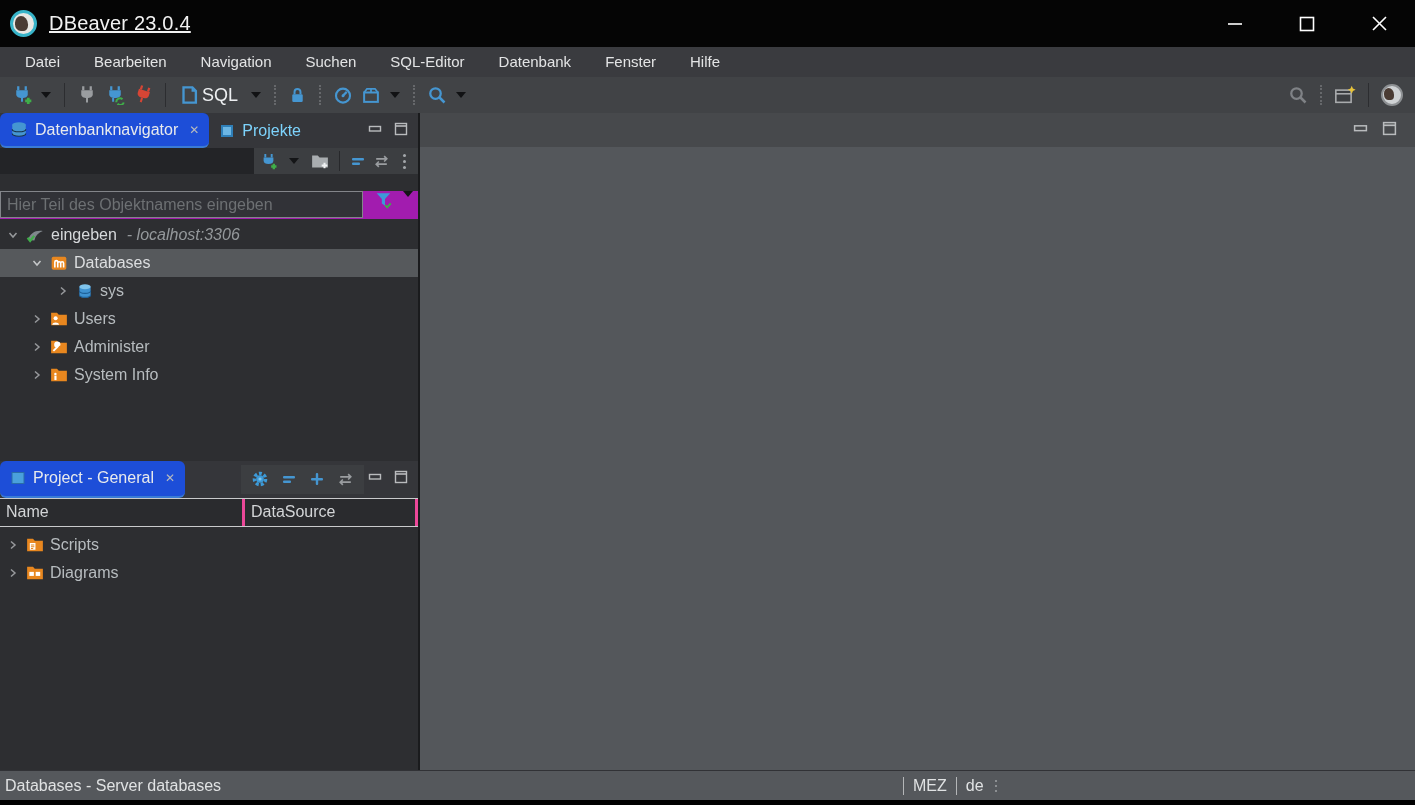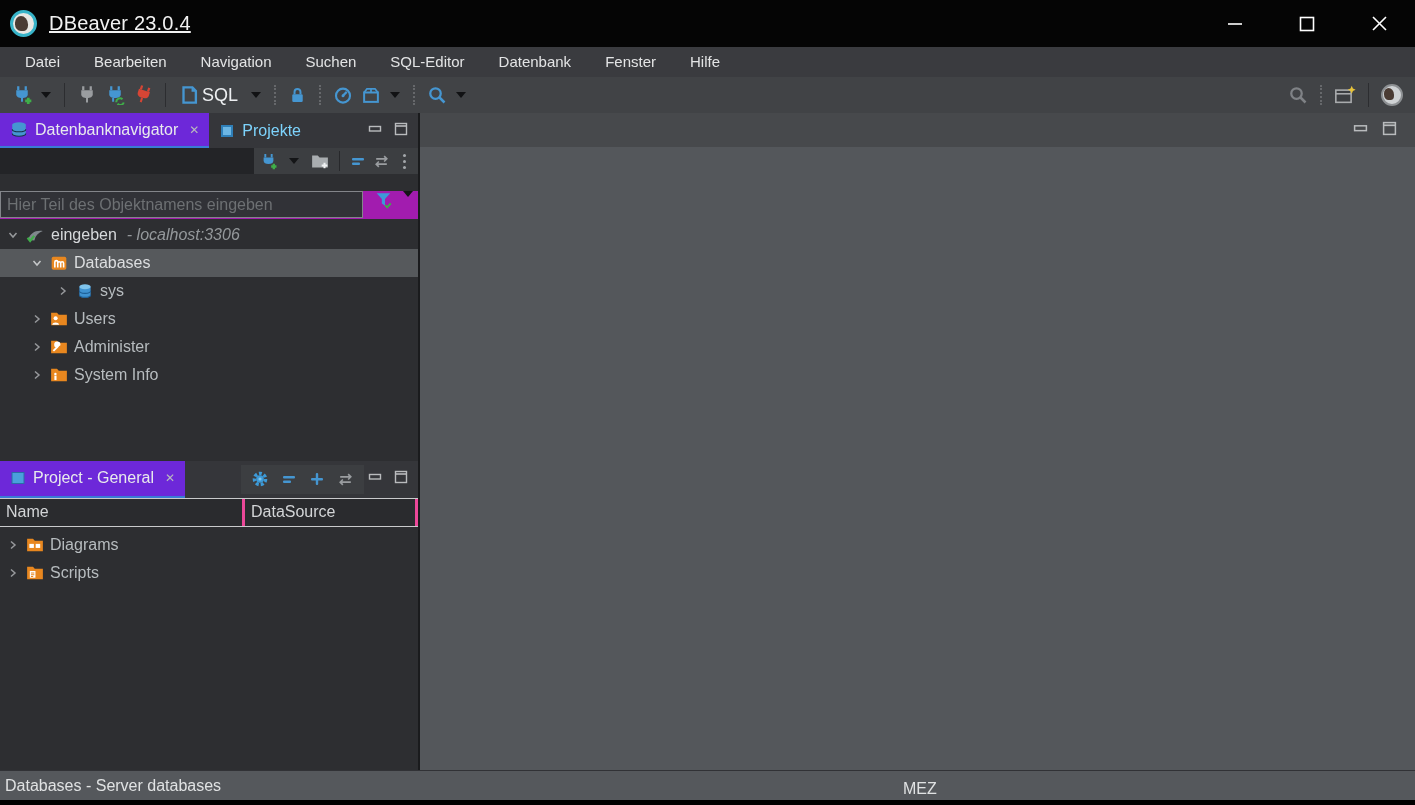--- a/index.html
+++ b/index.html
@@ -43,21 +43,21 @@
   .leftcol { width:420px; height:100%; background:#2d2e31; border-right:2px solid #1a1b1d;
              display:flex; flex-direction:column; }
   .editor { flex:1; height:100%; display:flex; flex-direction:column; background:#54575b; }
   .editor-top { height:34px; background:#47494c; display:flex; align-items:center;
                 justify-content:flex-end; padding-right:18px; gap:14px; }
   .editor-canvas { flex:1; background:#54575b; }
 
   
   .tabbar { height:35px; background:#35363a; display:flex; align-items:stretch; position:relative; }
   .tab { display:flex; align-items:center; gap:7px; padding:0 10px; font-size:16px; color:#7dd3fc; }
-  .tab.active { background:#6d28d9; color:#e8eaec; border-bottom:2px solid #3a7bd5; }
+  .tab.active { background:#1d4ed8; color:#e8eaec; border-bottom:2px solid #3a7bd5;border-radius:6px; }
   .tabclose { font-size:12px; color:#b9bbbd; margin-left:4px; }
   .tab-spacer { flex:1; }
   .panel-minmax { display:flex; align-items:center; gap:12px; padding-right:10px; }
 
   
   .nav-toolbar { height:26px; display:flex; }
   .nav-toolbar .dark-fill { flex:1; background:#232427; }
   .nav-icons { background:#3c3e41; display:flex; align-items:center; padding:0 6px; gap:7px; }
   .vsep { width:1px; height:20px; background:#27282b; margin:0 3px; }
   .dots { width:3px; height:3px; border-radius:50%; background:#a3a7aa;
@@ -89,21 +89,21 @@
            border-right:3px solid #ec4899; }
   .hcell.c1 { width:245px; } .hcell.c2 { width:173px; }
   .proj-tree { flex:1; background:#2d2e31; padding-top:4px; }
 
   
   .statusbar { position:absolute; left:0; top:770px; width:1415px; height:35px; background:#55585c;
                border-top:1px solid #313236; border-bottom:5px solid #000;
                display:flex; align-items:center; color:#e0e2e3; font-size:16px; }
   .status-left { padding-left:5px; }
   .status-right { position:absolute; left:903px; top:0; height:29px; display:flex;
-                  align-items:center; gap:9px;flex-direction:column; }
+                  align-items:center; gap:9px; }
   .ssep { width:1px; height:18px; background:#b4b6b8; }
   .sdots { width:2px; height:2px; border-radius:50%; background:#9fa2a5;
            box-shadow:0 -5px 0 #9fa2a5, 0 5px 0 #9fa2a5; margin-left:2px; }
 
   .icon { display:inline-flex; align-items:center; justify-content:center; }
 </style>
 </head>
 <body>
 
 <div class="window">
@@ -462,38 +462,38 @@
       </div>
 
       <div class="proj-tree">
         <div class="trow ind0">
           <svg class="chev" width="14" height="14" viewBox="0 0 14 14">
               <polyline points="5,3.5 9,7 5,10.5" fill="none" stroke="#97999c" stroke-width="1.5"></polyline>
             </svg>
           <span class="icon">
             <svg width="18" height="16" viewBox="0 0 16 14">
               <path d="M1 1.5h5.2l1.6 1.8H15v9.2H1z" fill="#e8871f"></path>
+              <rect x="3.4" y="5.2" width="5" height="6" fill="#fff"></rect>
+              <path d="M4.4 7h3 M4.4 8.6h3 M4.4 10.2h2" stroke="#e8871f" stroke-width=".9"></path>
+            </svg>
+          </span>
+          <span>Scripts</span>
+        </div>
+        <div class="trow ind0">
+          <svg class="chev" width="14" height="14" viewBox="0 0 14 14">
+              <polyline points="5,3.5 9,7 5,10.5" fill="none" stroke="#97999c" stroke-width="1.5"></polyline>
+            </svg>
+          <span class="icon">
+            <svg width="18" height="16" viewBox="0 0 16 14">
+              <path d="M1 1.5h5.2l1.6 1.8H15v9.2H1z" fill="#e8871f"></path>
               <rect x="3" y="6" width="4" height="3.6" fill="#fff"></rect>
               <rect x="8.6" y="6" width="4" height="3.6" fill="#fff"></rect>
             </svg>
           </span>
           <span>Diagrams</span>
-        </div>
-        <div class="trow ind0">
-          <svg class="chev" width="14" height="14" viewBox="0 0 14 14">
-              <polyline points="5,3.5 9,7 5,10.5" fill="none" stroke="#97999c" stroke-width="1.5"></polyline>
-            </svg>
-          <span class="icon">
-            <svg width="18" height="16" viewBox="0 0 16 14">
-              <path d="M1 1.5h5.2l1.6 1.8H15v9.2H1z" fill="#e8871f"></path>
-              <rect x="3.4" y="5.2" width="5" height="6" fill="#fff"></rect>
-              <path d="M4.4 7h3 M4.4 8.6h3 M4.4 10.2h2" stroke="#e8871f" stroke-width=".9"></path>
-            </svg>
-          </span>
-          <span>Scripts</span>
         </div>
       </div>
     </div>
 
     <div class="editor">
       <div class="editor-top">
         <span>
           <svg width="15" height="15" viewBox="0 0 14 14">
               <rect x="1.5" y="4.5" width="11" height="4.5" fill="none" stroke="#b9bbbd" stroke-width="1.4"></rect>
             </svg>

